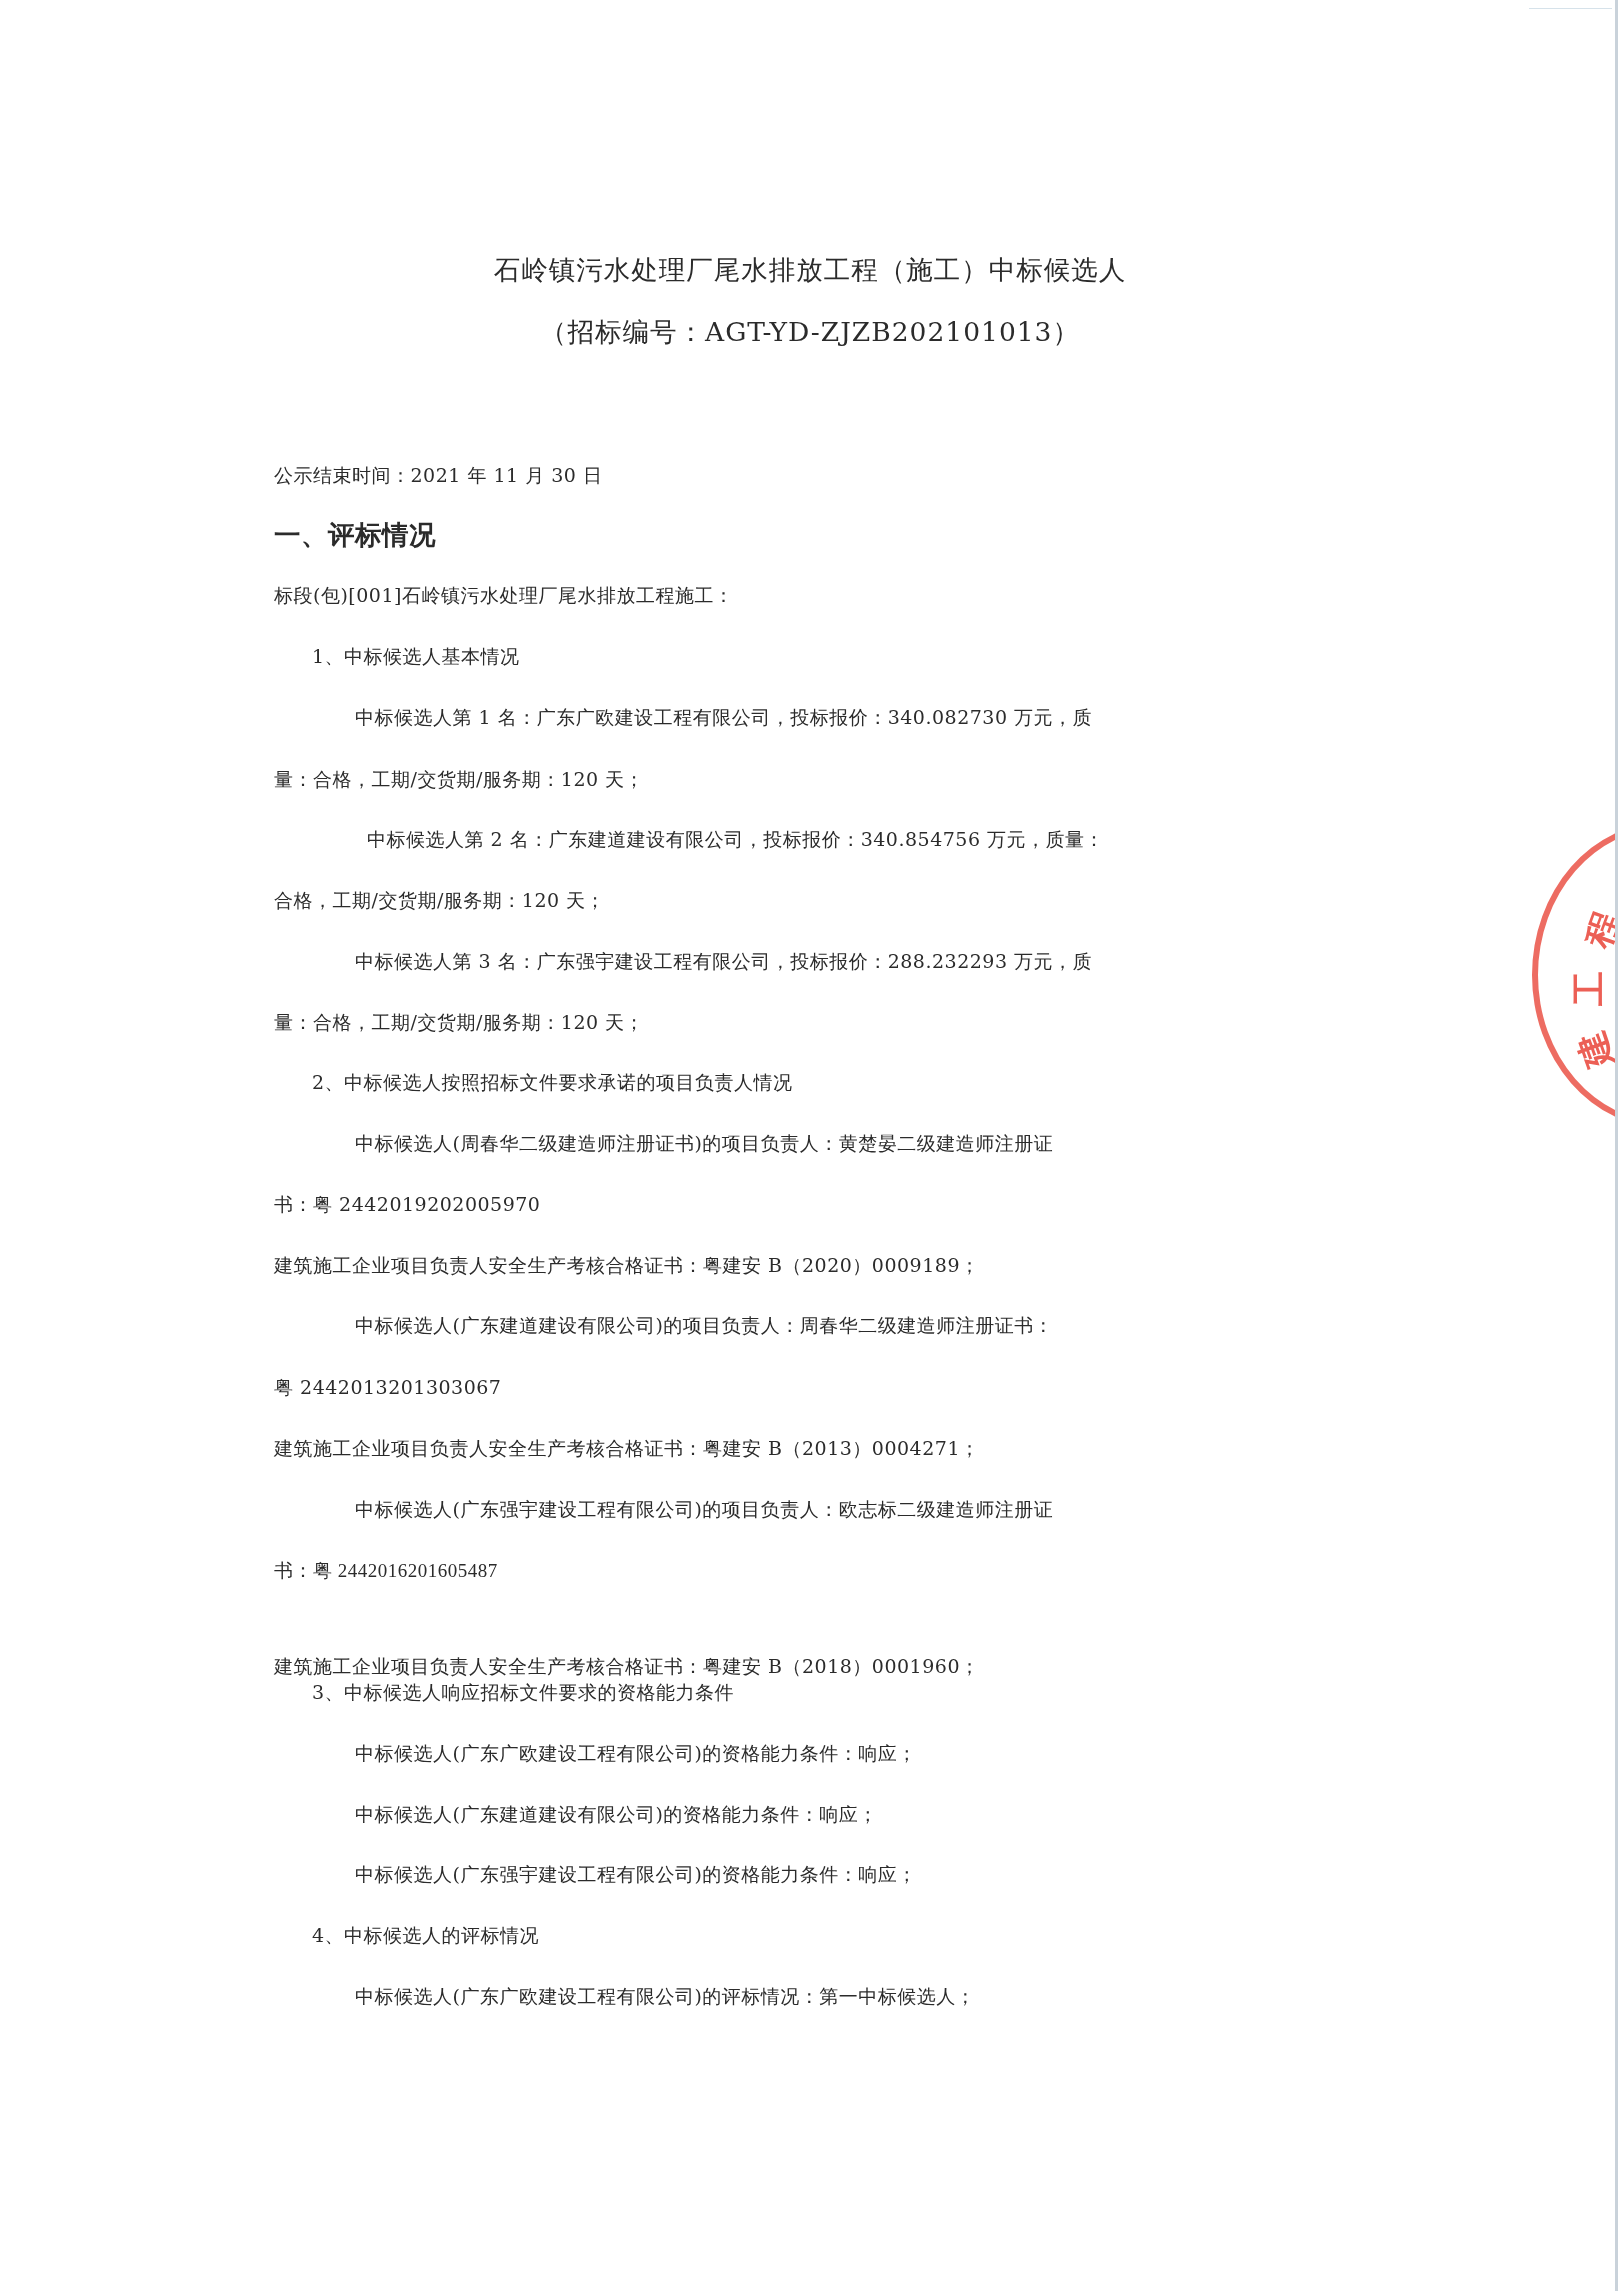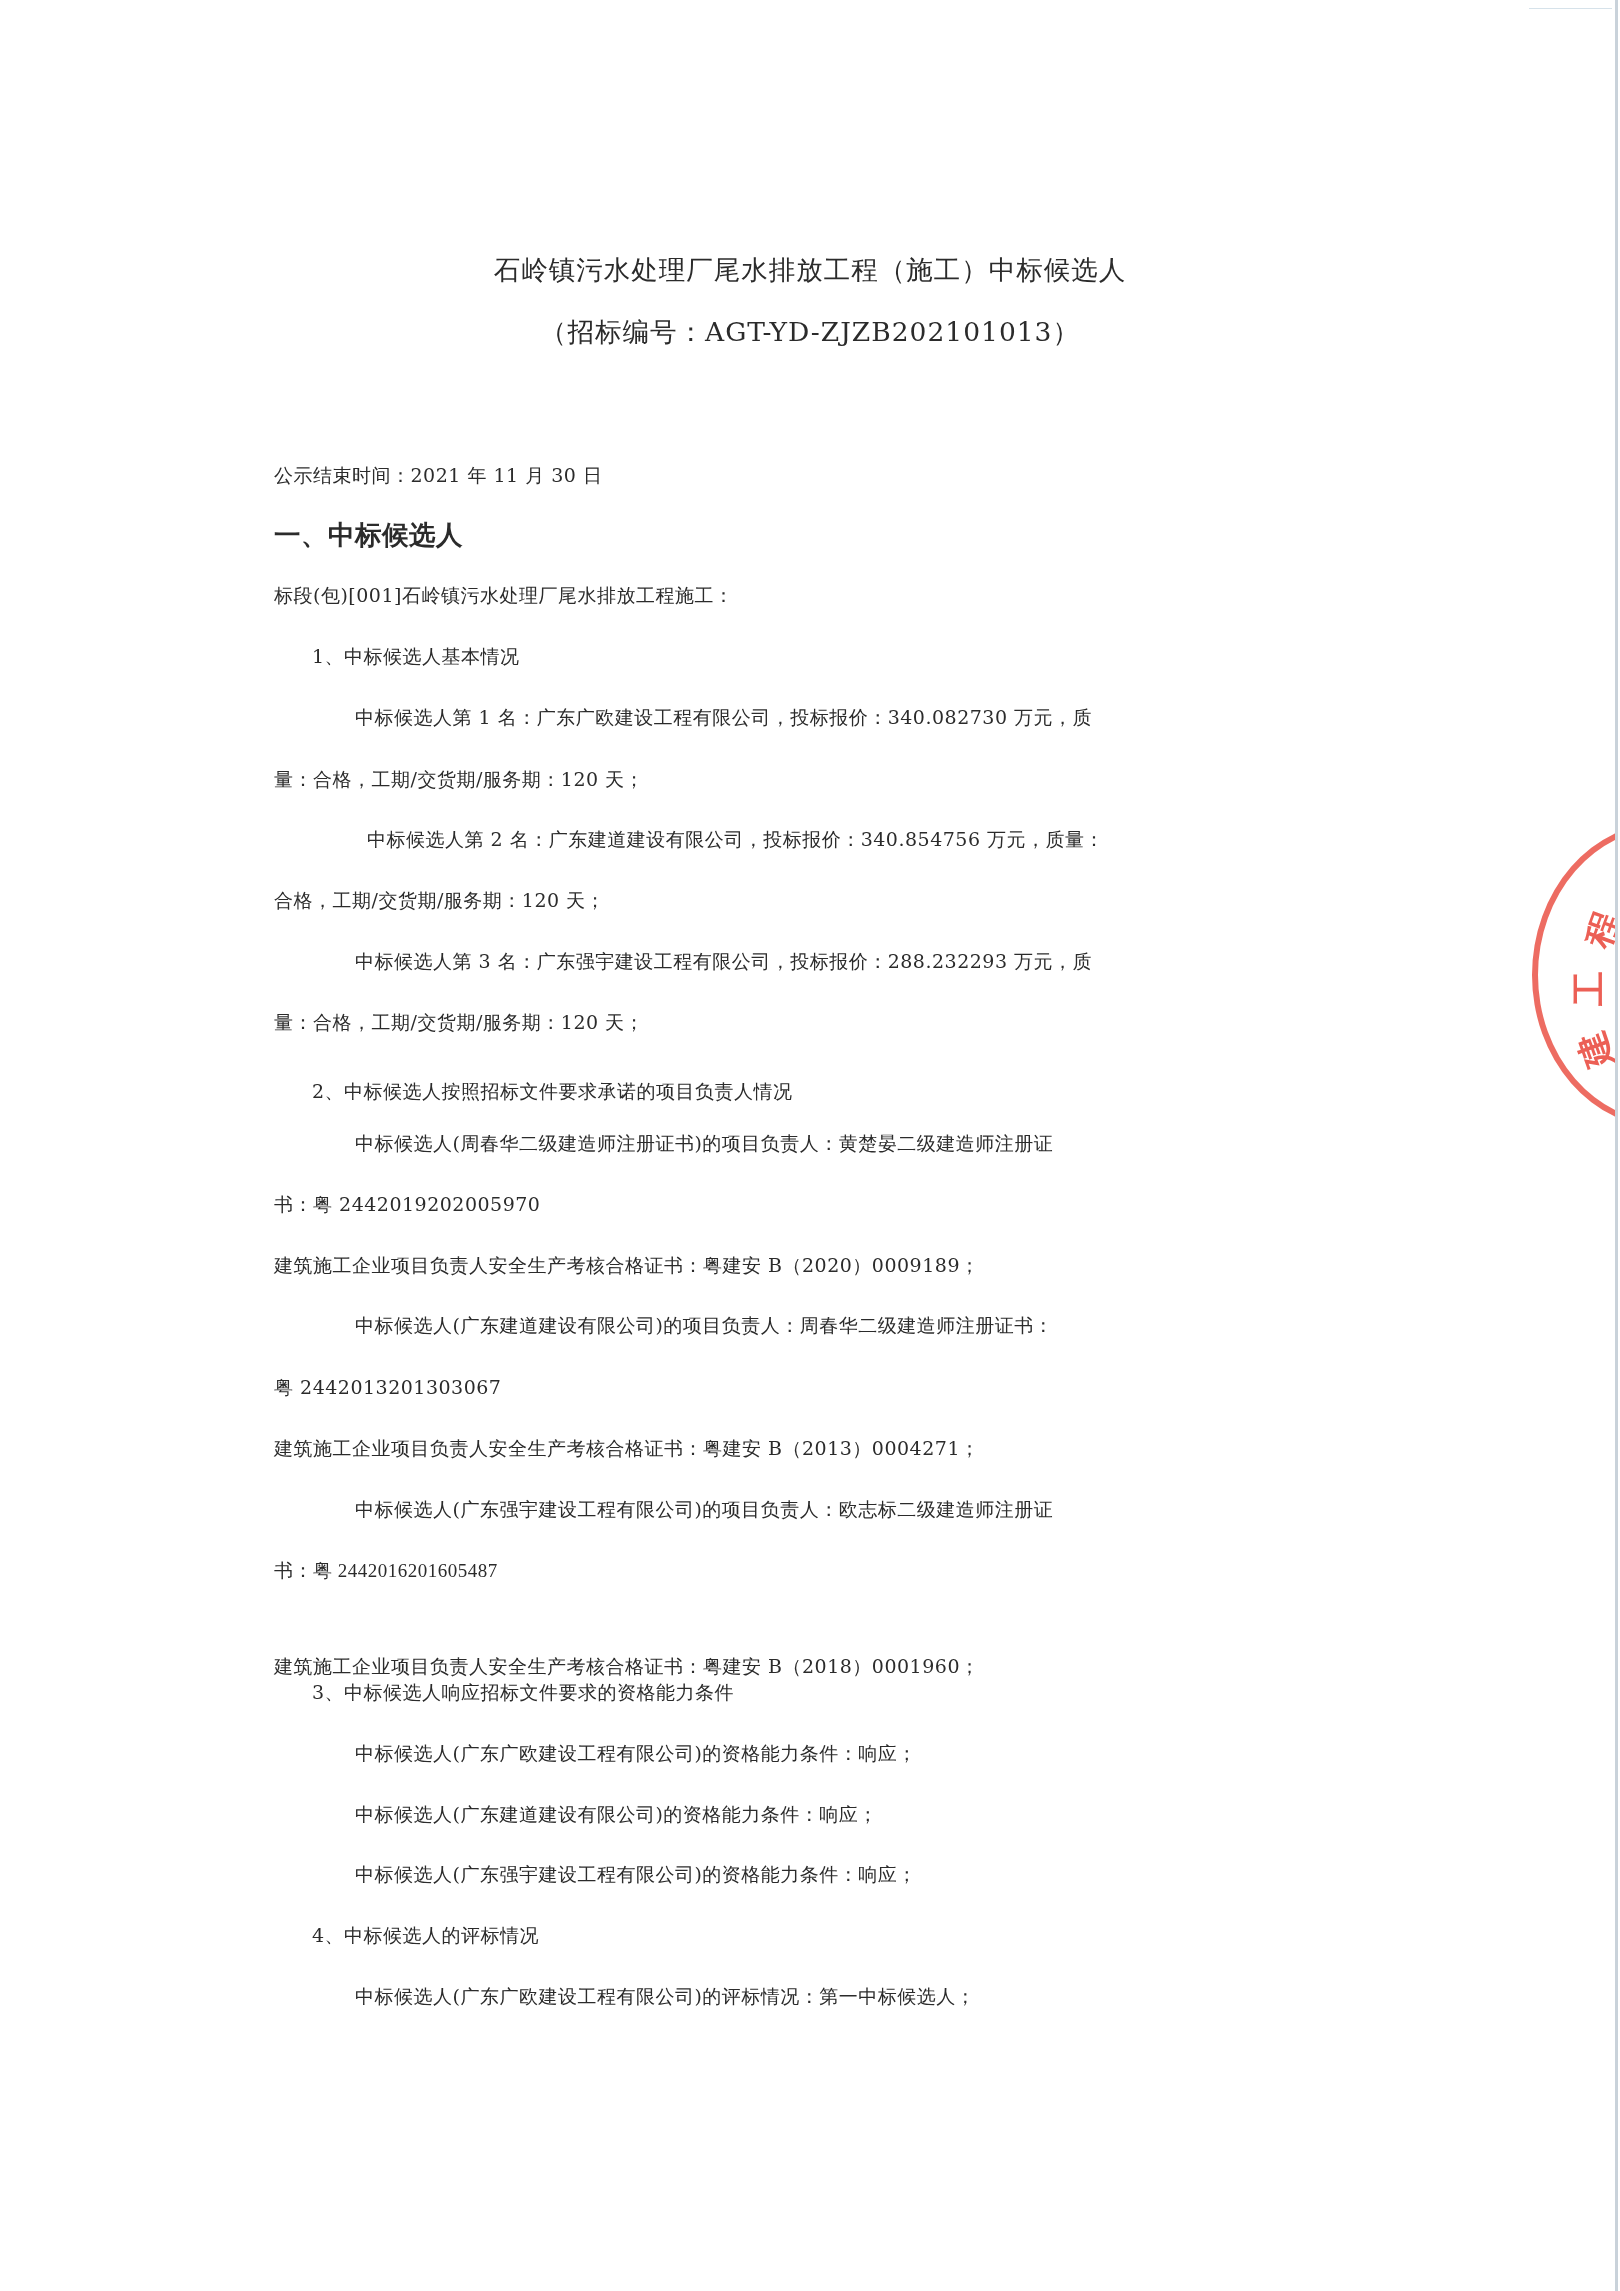--- a/index.html
+++ b/index.html
@@ -45,32 +45,32 @@
 </head>
 <body>
 
 <div class="top-edge"></div>
 <div class="page-edge"></div>
 
 <div class="title" style="top:252px;">石岭镇污水处理厂尾水排放工程（施工）中标候选人</div>
 <div class="title" style="top:314px;">（招标编号：AGT-YD-ZJZB202101013）</div>
 
 <div class="line l0" style="top:460px;">公示结束时间：2021 年 11 月 30 日</div>
-<div class="line l0 heading" style="top:519px;">一、中标候选人</div>
+<div class="line l0 heading" style="top:519px;">一、评标情况</div>
 <div class="line l0" style="top:580px;">标段(包)[001]石岭镇污水处理厂尾水排放工程施工：</div>
 
 <div class="line l1" style="top:641px;">1、中标候选人基本情况</div>
 <div class="line l2" style="top:702px;">中标候选人第 1 名：广东广欧建设工程有限公司，投标报价：340.082730 万元，质</div>
 <div class="line l0" style="top:764px;">量：合格，工期/交货期/服务期：120 天；</div>
 <div class="line l2" style="top:824px;margin-left:12px;">中标候选人第 2 名：广东建道建设有限公司，投标报价：340.854756 万元，质量：</div>
 <div class="line l0" style="top:885px;">合格，工期/交货期/服务期：120 天；</div>
 <div class="line l2" style="top:946px;">中标候选人第 3 名：广东强宇建设工程有限公司，投标报价：288.232293 万元，质</div>
 <div class="line l0" style="top:1007px;">量：合格，工期/交货期/服务期：120 天；</div>
 
-<div class="line l1" style="top:1067px;margin-top:9px;">2、中标候选人按照招标文件要求承诺的项目负责人情况</div>
+<div class="line l1" style="top:1067px;">2、中标候选人按照招标文件要求承诺的项目负责人情况</div>
 <div class="line l2" style="top:1128px;">中标候选人(周春华二级建造师注册证书)的项目负责人：黄楚晏二级建造师注册证</div>
 <div class="line l0" style="top:1189px;">书：粤 2442019202005970</div>
 <div class="line l0" style="top:1250px;">建筑施工企业项目负责人安全生产考核合格证书：粤建安 B（2020）0009189；</div>
 <div class="line l2" style="top:1310px;">中标候选人(广东建道建设有限公司)的项目负责人：周春华二级建造师注册证书：</div>
 <div class="line l0" style="top:1372px;">粤 2442013201303067</div>
 <div class="line l0" style="top:1433px;">建筑施工企业项目负责人安全生产考核合格证书：粤建安 B（2013）0004271；</div>
 <div class="line l2" style="top:1494px;">中标候选人(广东强宇建设工程有限公司)的项目负责人：欧志标二级建造师注册证</div>
 <div class="line l0" style="top:1555px;font-family:Liberation Serif, serif;">书：粤 2442016201605487</div>
 <div class="line l0" style="top:1615px;margin-top:36px;">建筑施工企业项目负责人安全生产考核合格证书：粤建安 B（2018）0001960；</div>
 

